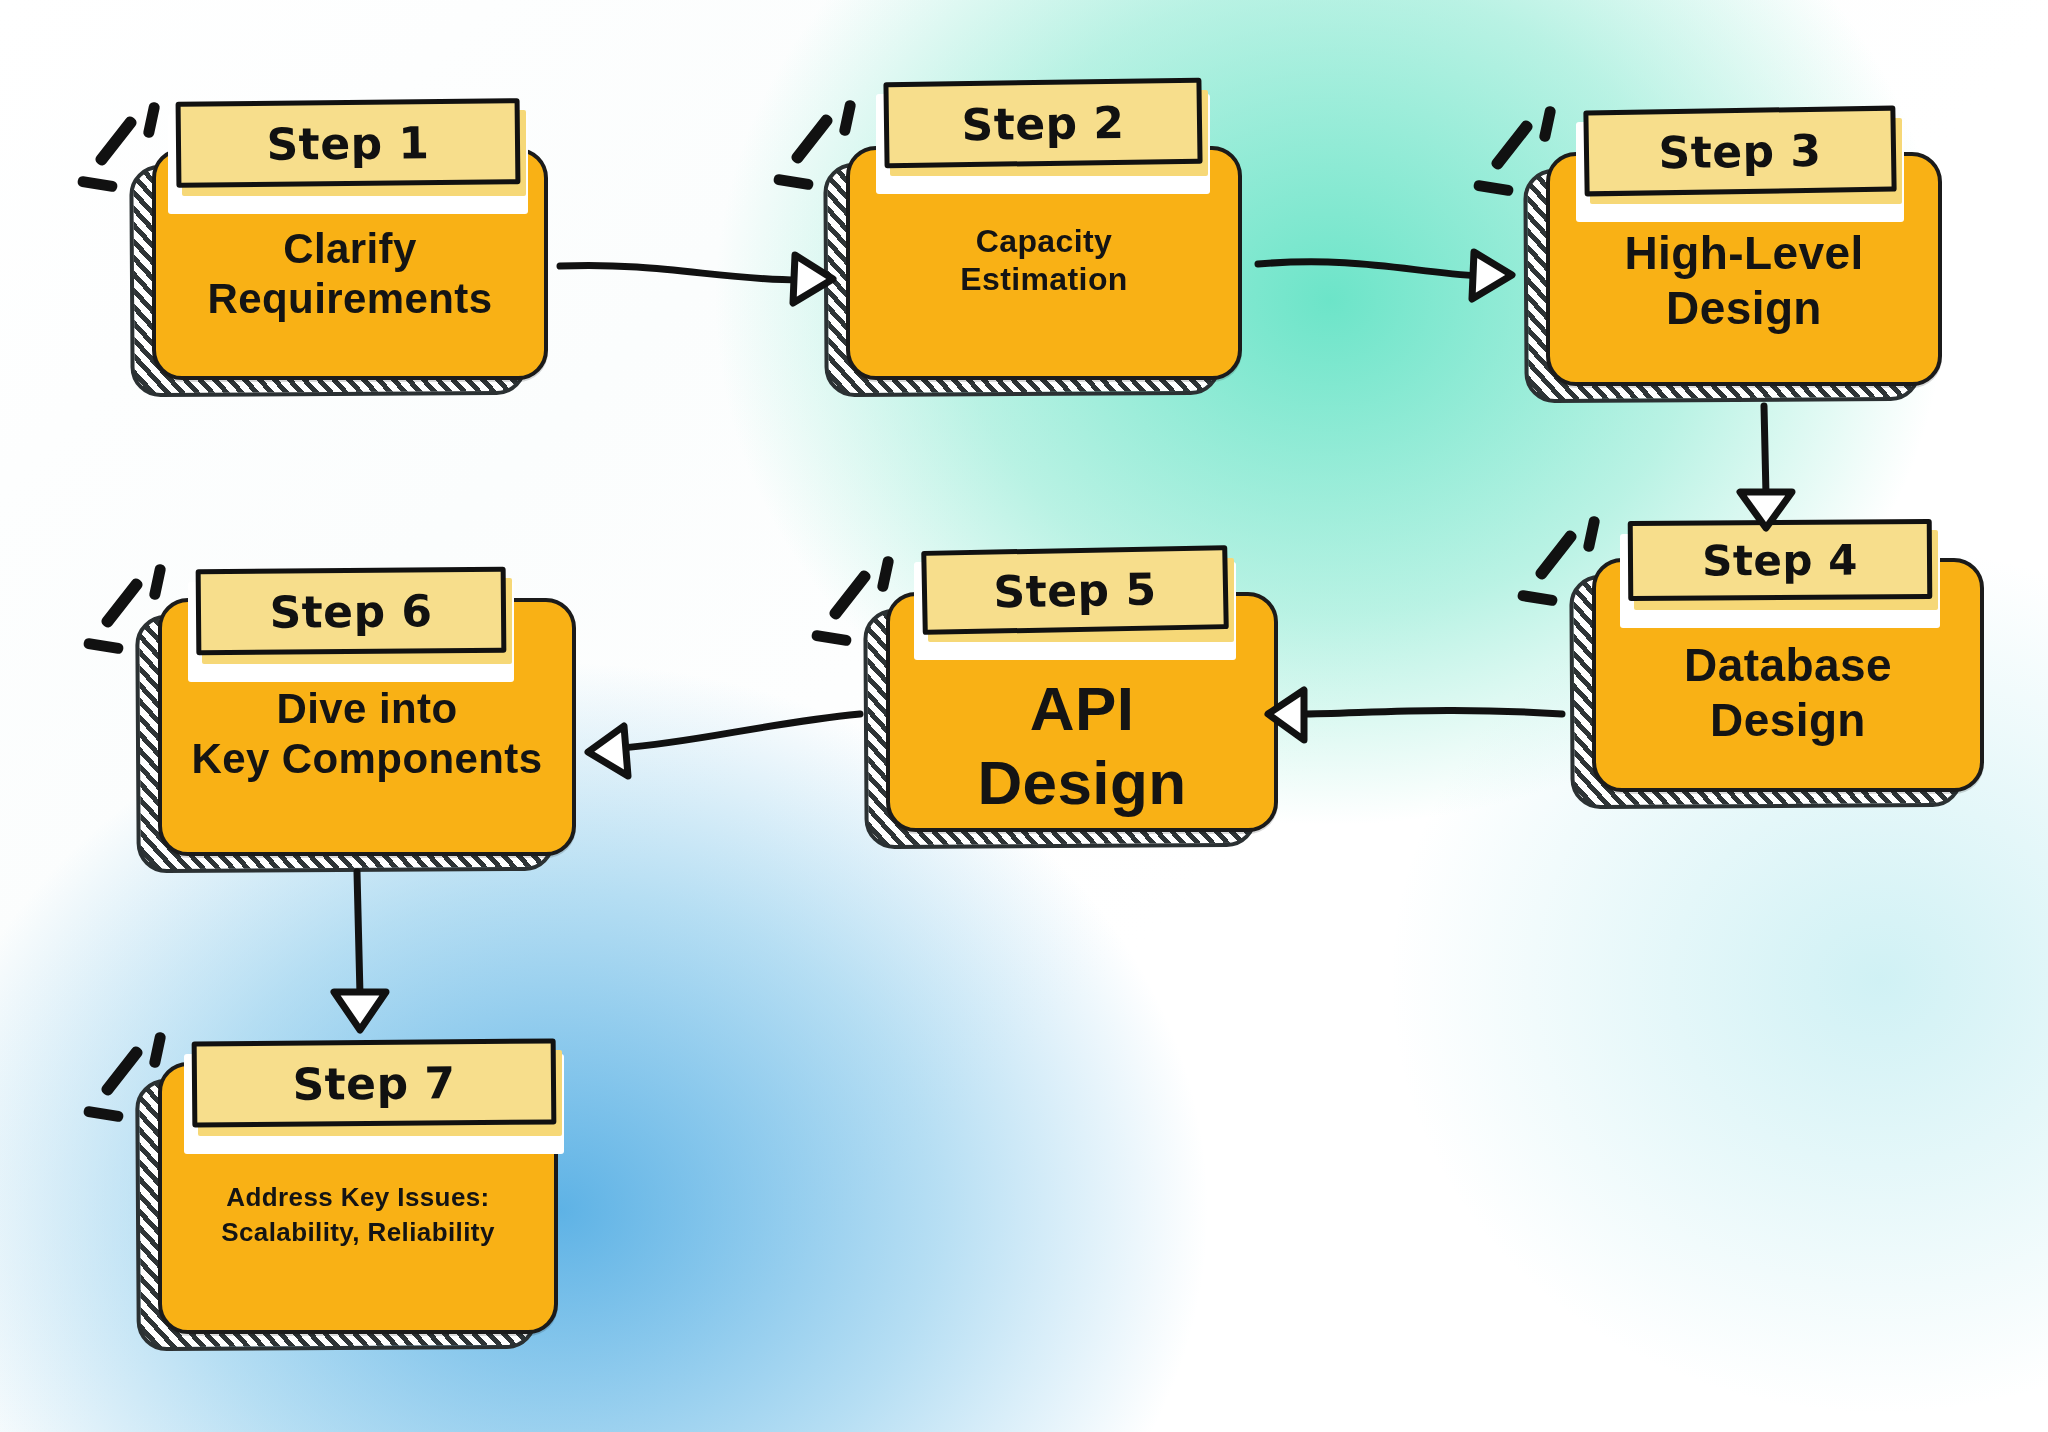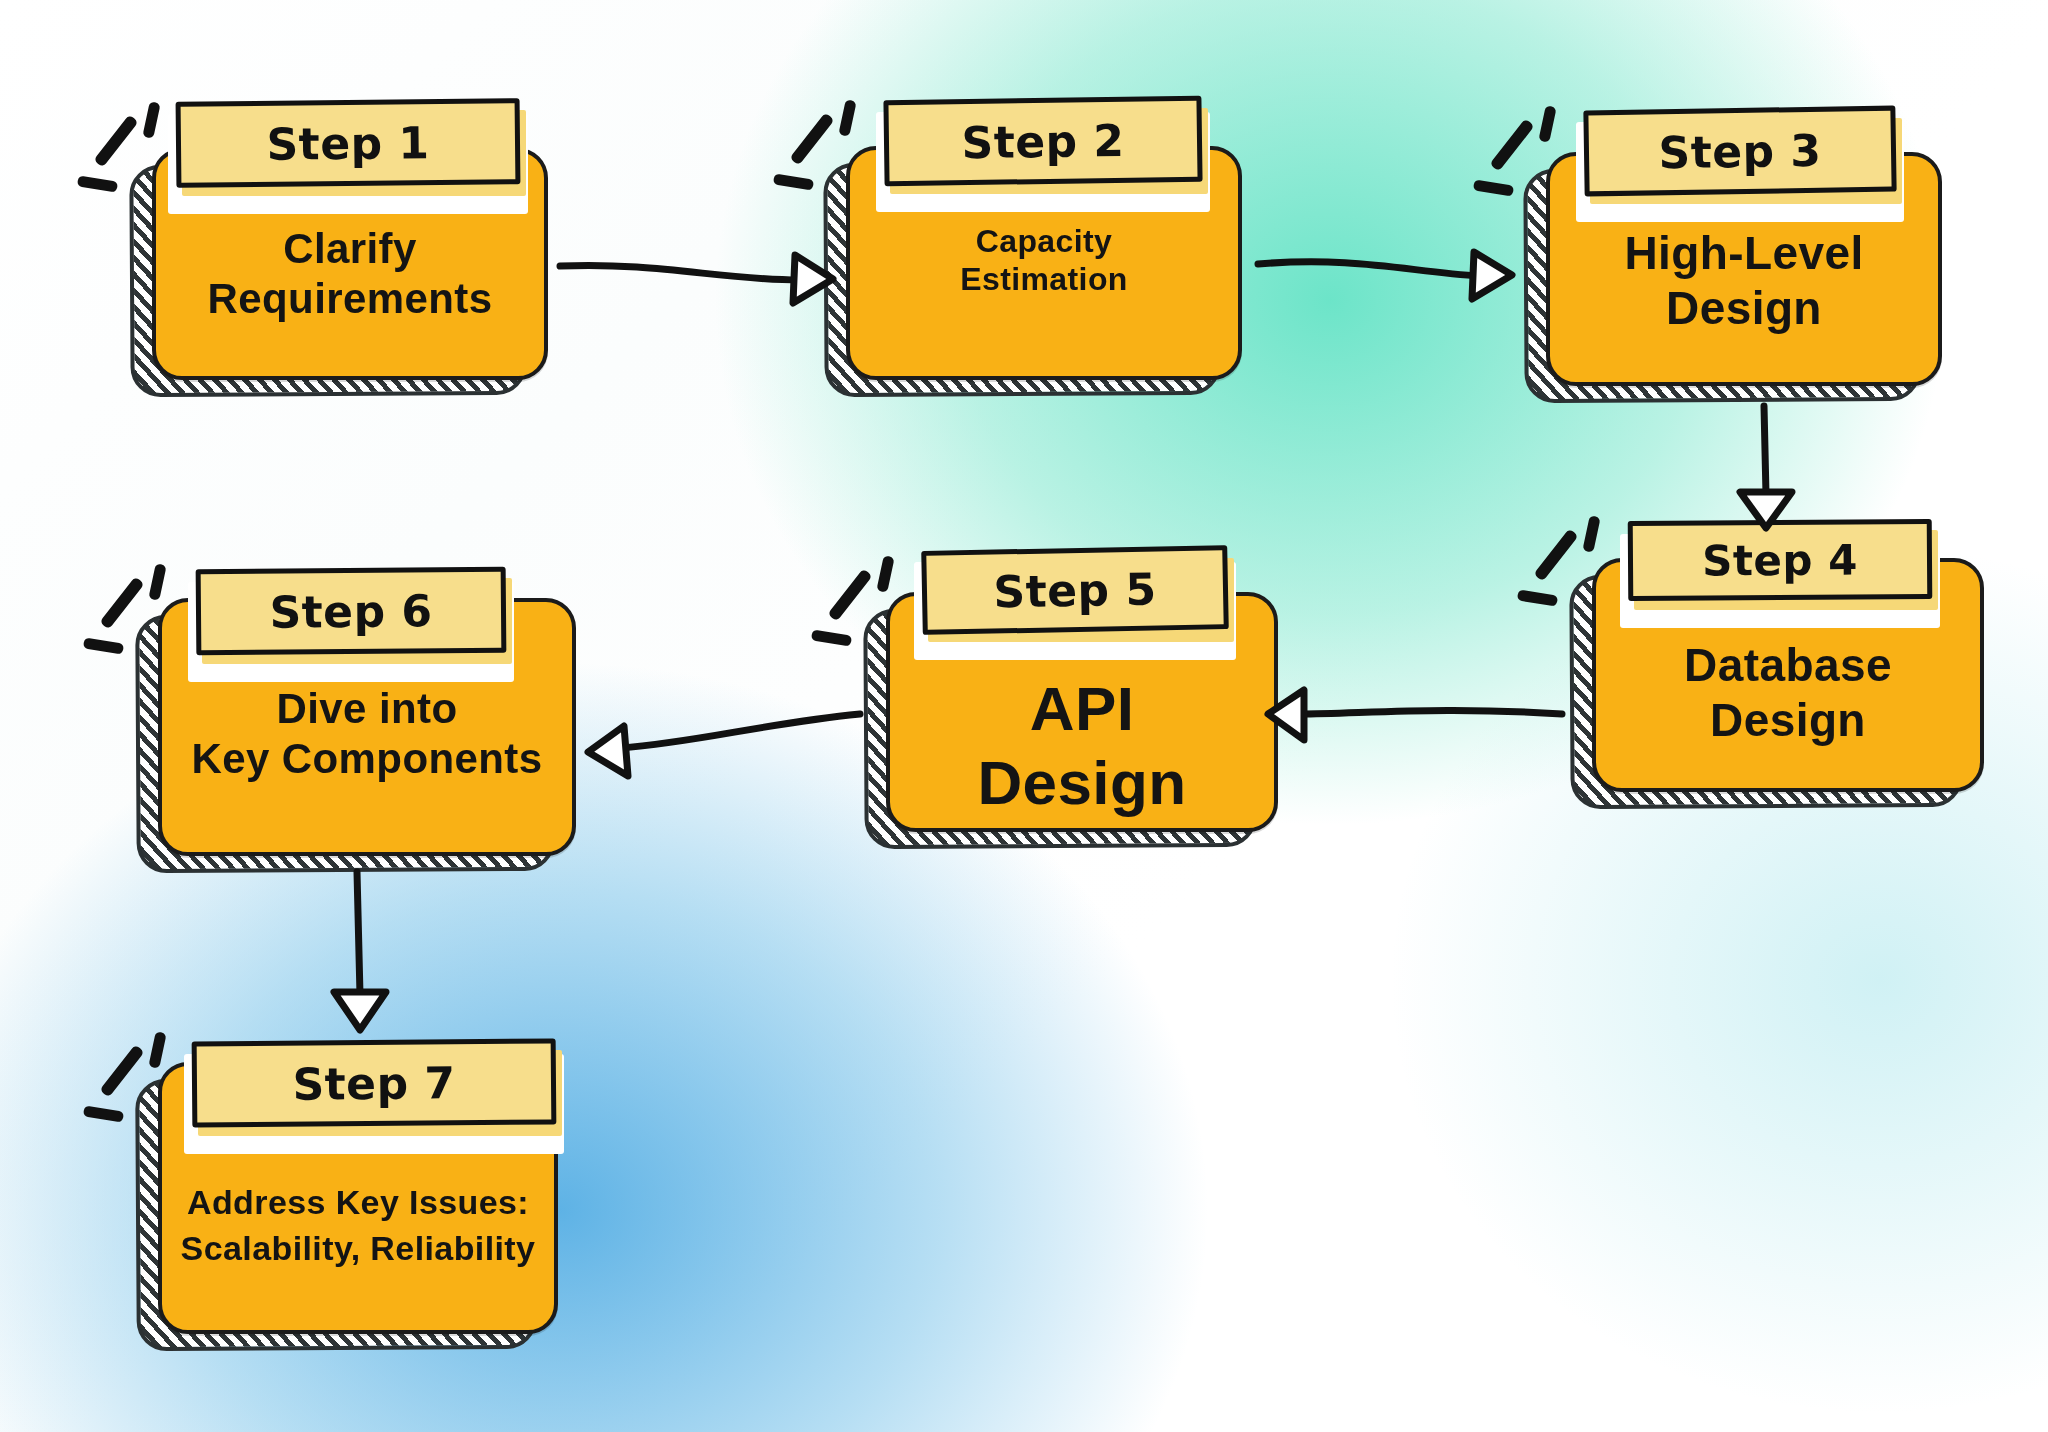--- a/index.html
+++ b/index.html
@@ -182,21 +182,21 @@
     <div class="node-shadow"></div>
     <div class="node-body"></div>
     <div class="node-text" style="top:76px; font-size:32px;">Capacity
 Estimation</div>
   </div>
   <div class="sparkle" style="left:786px; top:102px; width:90px; height:110px;">
     <i class="s1"></i>
       <i class="s2"></i>
       <i class="s3"></i>
   </div>
-  <div class="tab-wrap" style="left:884px; top:98px; width:318px; height:86px;padding-left:8px;">
+  <div class="tab-wrap" style="left:884px; top:80px; width:318px; height:86px;padding-left:8px;">
     <div class="tab-under"></div>
     <div class="tab-under2"></div>
     <div class="tab-main" style="transform:rotate(-0.8deg);">
       <span class="tab-label" style="font-size:44px;">Step 2</span>
     </div>
   </div>
 
   <div class="node" style="left:1546px; top:152px; width:396px; height:234px;">
     <div class="node-shadow"></div>
     <div class="node-body"></div>
@@ -269,21 +269,21 @@
     <div class="tab-under"></div>
     <div class="tab-under2"></div>
     <div class="tab-main" style="transform:rotate(-0.5deg);">
       <span class="tab-label" style="font-size:44px;">Step 6</span>
     </div>
   </div>
 
   <div class="node" style="left:158px; top:1062px; width:400px; height:272px;">
     <div class="node-shadow"></div>
     <div class="node-body"></div>
-    <div class="node-text" style="top:118px; font-size:34px; line-height:1.35;">Address Key Issues:
+    <div class="node-text" style="top:118px; font-size:26px; line-height:1.35;">Address Key Issues:
 Scalability, Reliability</div>
   </div>
   <div class="sparkle" style="left:96px; top:1034px; width:90px; height:110px;">
     <i class="s1"></i>
       <i class="s2"></i>
       <i class="s3"></i>
   </div>
   <div class="tab-wrap" style="left:192px; top:1040px; width:364px; height:86px;">
     <div class="tab-under"></div>
     <div class="tab-under2"></div>

